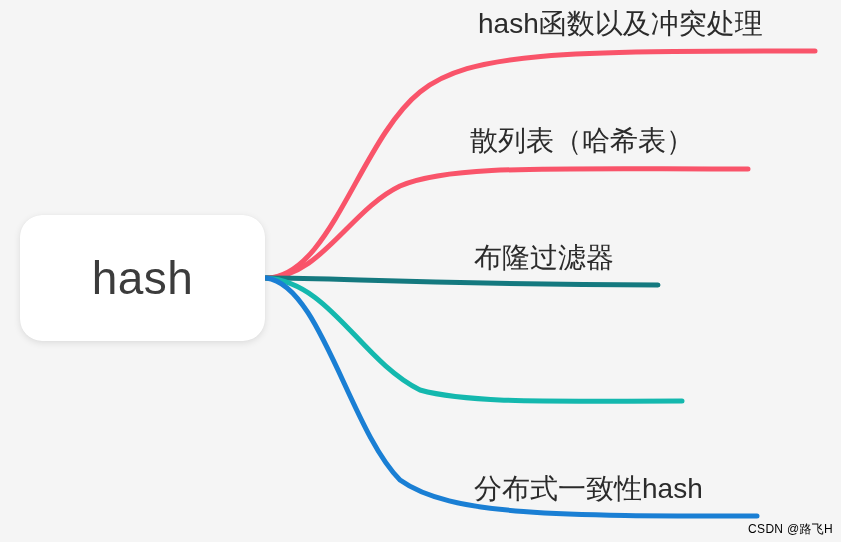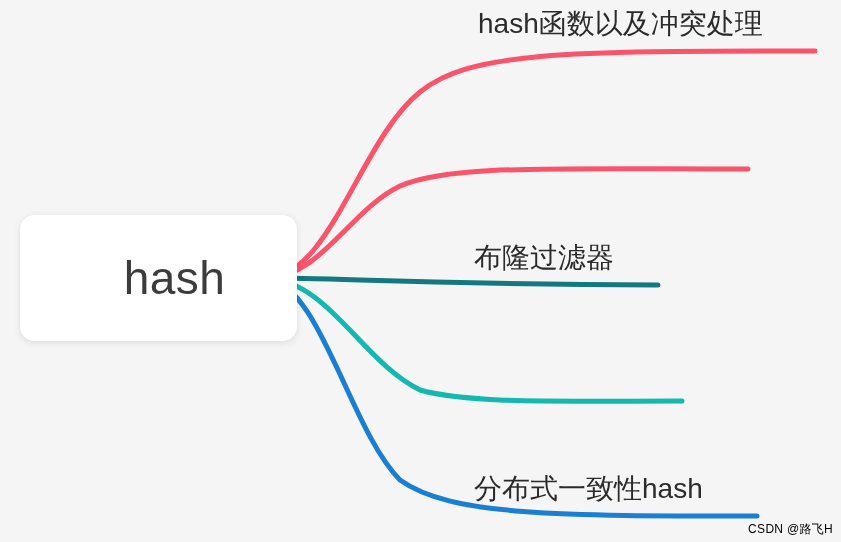--- a/index.html
+++ b/index.html
@@ -32,27 +32,26 @@
     stroke-linecap: round;
     stroke-linejoin: round;
   }
   #root-node {
     position: absolute;
     left: 20px;
     top: 215px;
     width: 245px;
     height: 126px;
     background: #ffffff;
-    border-radius: 14px;
+    border-radius: 22px;
     box-shadow: 0 2px 7px rgba(0,0,0,0.10), 0 0 1px rgba(0,0,0,0.07);
     display: flex;
     align-items: center;
     justify-content: center;
     z-index: 3;
-    padding-left: 32px;
   }
   #root-label {
     font-size: 46px;
     color: #3c3c3c;
     font-weight: 400;
     letter-spacing: 0.5px;
     line-height: 1;
   }
   .branch-label {
     position: absolute;
@@ -88,18 +87,19 @@
     <path class="branch-path" stroke-width="5" d="M266,278 C340,278 420,284 658,285" stroke="#14797f"></path>
     <path class="branch-path" stroke-width="5" d="M266,278 C330,282 360,360 420,390 C470,404 560,401 682,401" stroke="#14b8ae"></path>
     <path class="branch-path" stroke-width="5" d="M266,278 C320,284 350,430 400,480 C450,516 560,516 757,516" stroke="#1a7fd4"></path>
   </svg>
 
   <div id="root-node" style="background: rgb(255, 255, 255);">
     <span id="root-label" style="color: rgb(60, 60, 60);">hash</span>
   </div>
 
   <div class="branch-label" id="label-0">hash函数以及冲突处理</div>
+  <div class="branch-label" id="label-1">散列表（哈希表）</div>
   <div class="branch-label" id="label-2">布隆过滤器</div>
   <div class="branch-label" id="label-4">分布式一致性hash</div>
 
   <div id="watermark">CSDN @路飞H</div>
 
 </div>
 
 </body></html>

